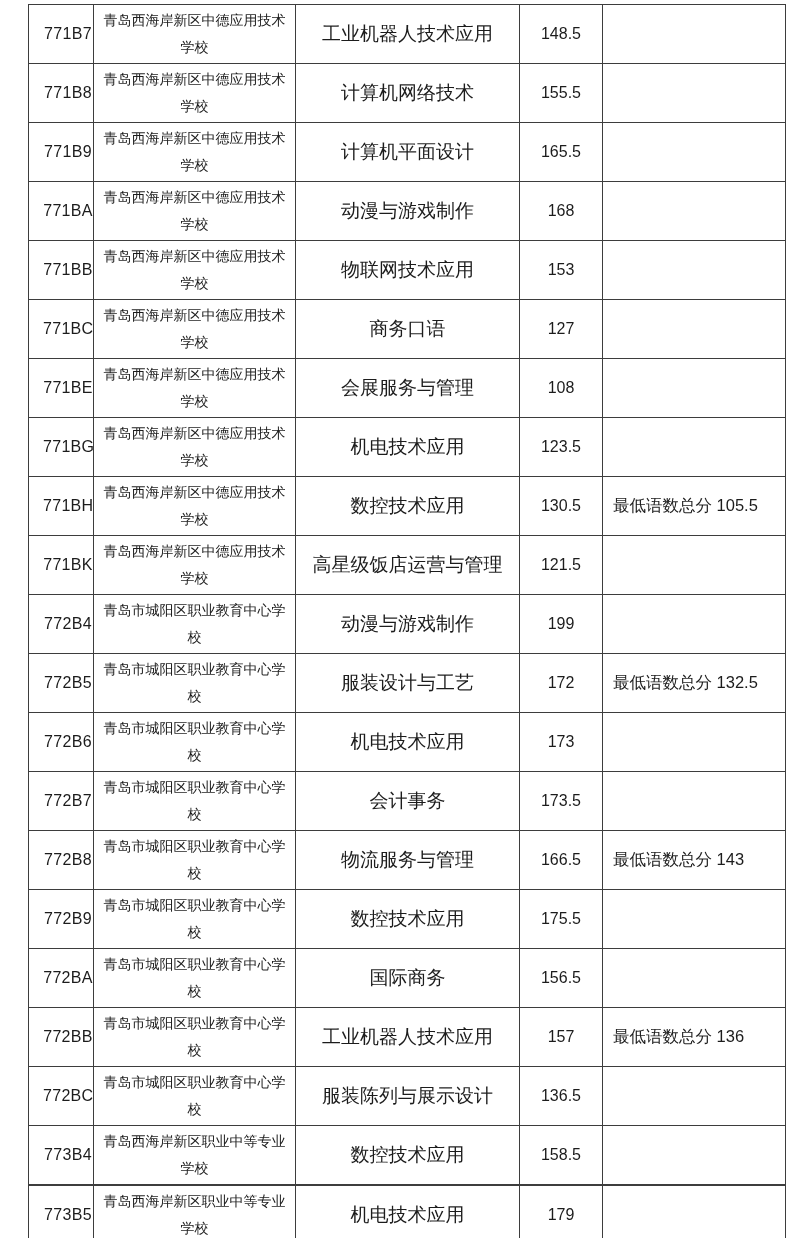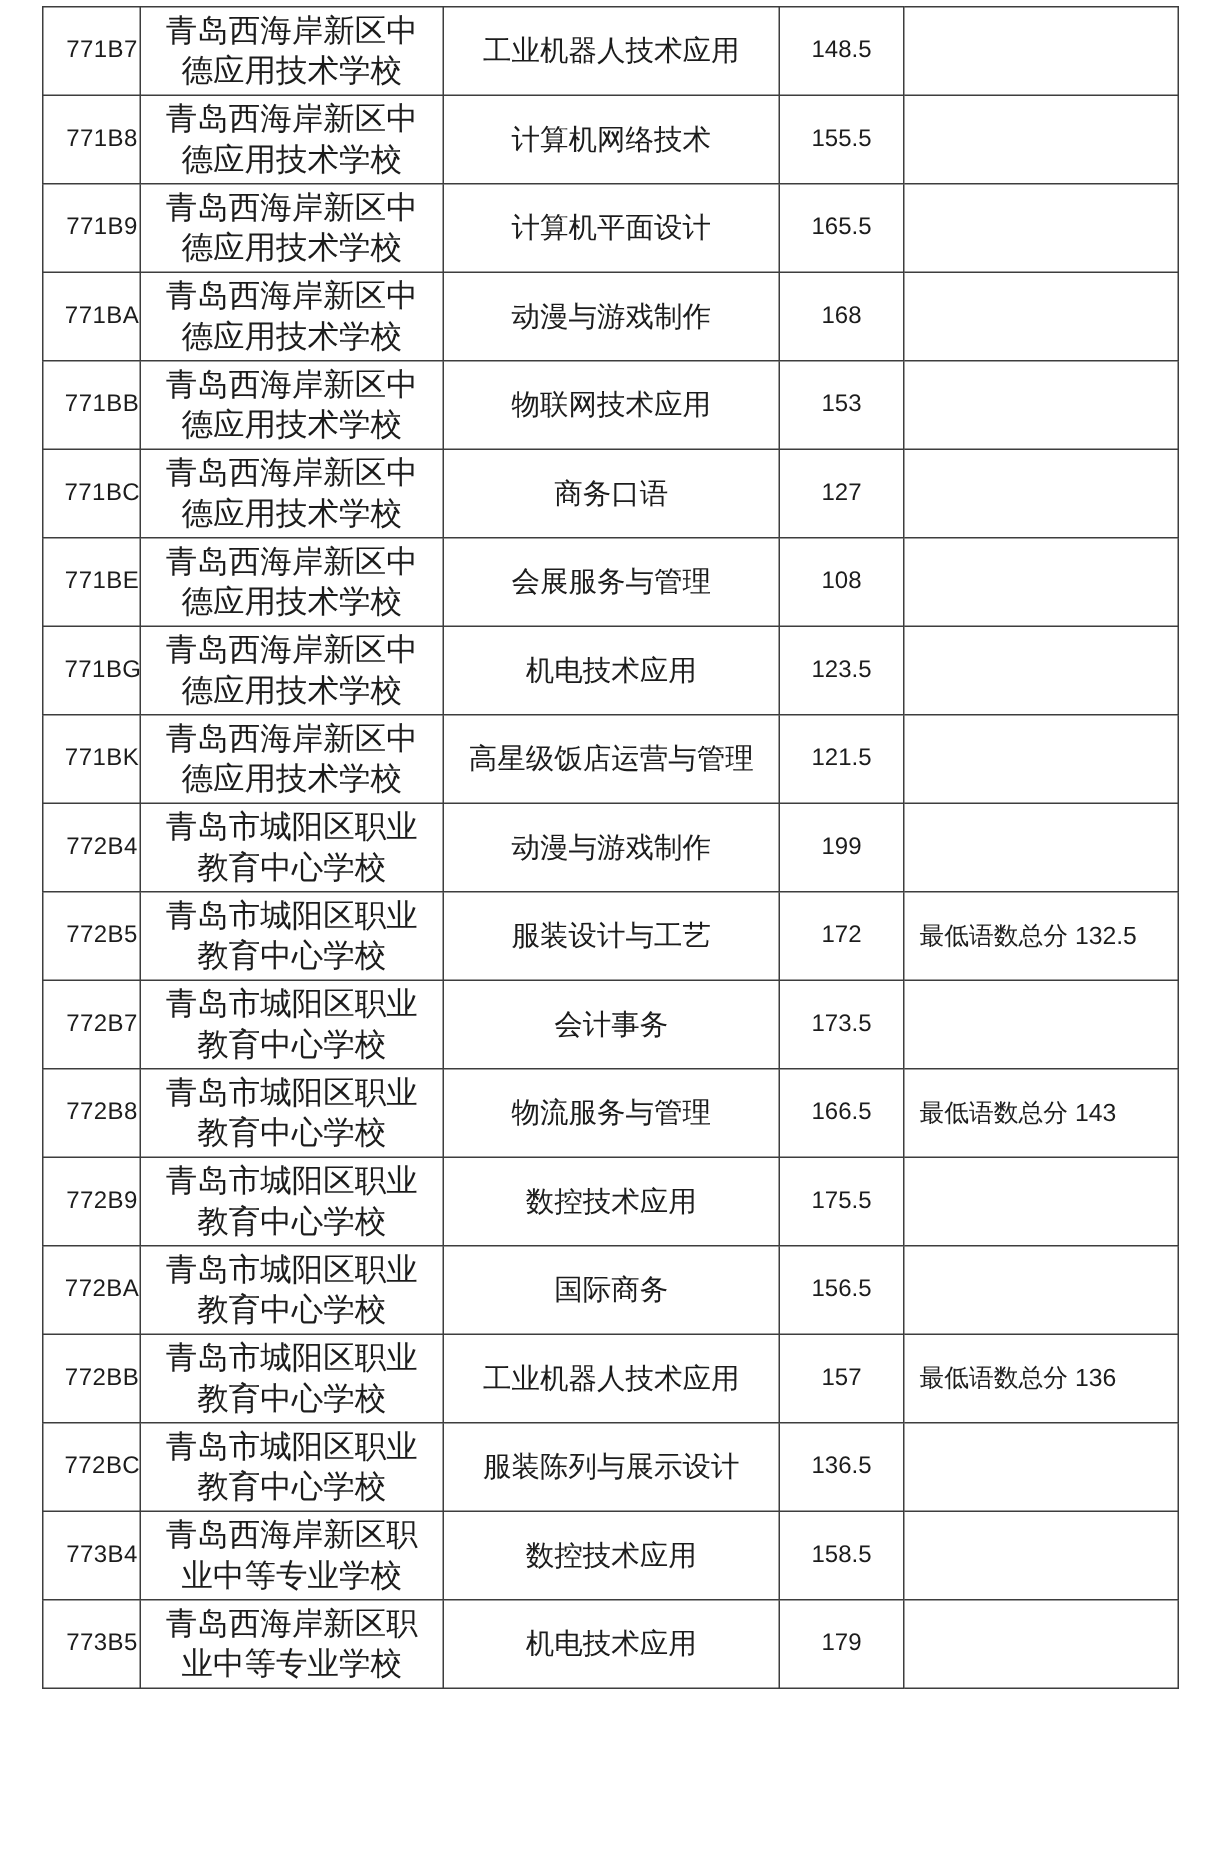--- a/index.html
+++ b/index.html
@@ -33,21 +33,21 @@
   col.c-remark { width: 183px; }
 
   td.code {
     text-align: center;
     font-size: 16px;
     letter-spacing: 0.3px;
     padding-left: 14px;
   }
   td.school {
     text-align: center;
-    font-size: 21px;
+    font-size: 14px;
     line-height: 27px;
     padding: 2px 8px;
   }
   td.major {
     text-align: center;
     font-size: 19px;
   }
   td.score {
     text-align: center;
     font-size: 16px;
@@ -133,20 +133,27 @@
   </tr>
 
   <tr>
     <td class="code">771BG</td>
     <td class="school">青岛西海岸新区中德应用技术学校</td>
     <td class="major">机电技术应用</td>
     <td class="score">123.5</td>
     <td class="remark"></td>
   </tr>
 
+  <tr>
+    <td class="code">771BH</td>
+    <td class="school">青岛西海岸新区中德应用技术学校</td>
+    <td class="major">数控技术应用</td>
+    <td class="score">130.5</td>
+    <td class="remark">最低语数总分 105.5</td>
+  </tr>
 
   <tr>
     <td class="code">771BK</td>
     <td class="school">青岛西海岸新区中德应用技术学校</td>
     <td class="major">高星级饭店运营与管理</td>
     <td class="score">121.5</td>
     <td class="remark"></td>
   </tr>
 
   <tr>
@@ -158,20 +165,27 @@
   </tr>
 
   <tr>
     <td class="code">772B5</td>
     <td class="school">青岛市城阳区职业教育中心学校</td>
     <td class="major">服装设计与工艺</td>
     <td class="score">172</td>
     <td class="remark">最低语数总分 132.5</td>
   </tr>
 
+  <tr>
+    <td class="code">772B6</td>
+    <td class="school">青岛市城阳区职业教育中心学校</td>
+    <td class="major">机电技术应用</td>
+    <td class="score">173</td>
+    <td class="remark"></td>
+  </tr>
 
   <tr>
     <td class="code">772B7</td>
     <td class="school">青岛市城阳区职业教育中心学校</td>
     <td class="major">会计事务</td>
     <td class="score">173.5</td>
     <td class="remark"></td>
   </tr>
 
   <tr>

